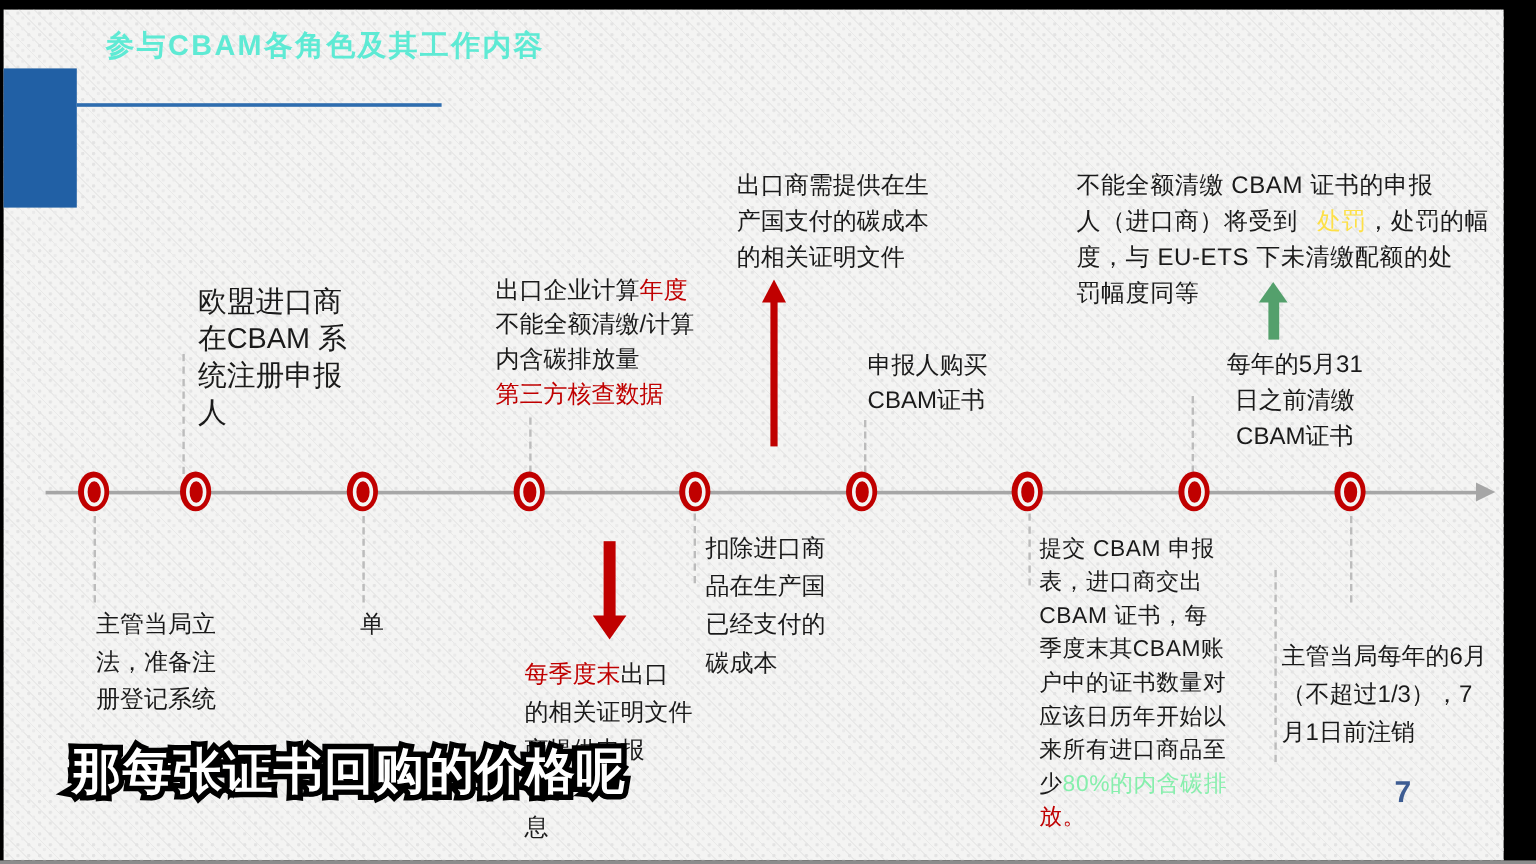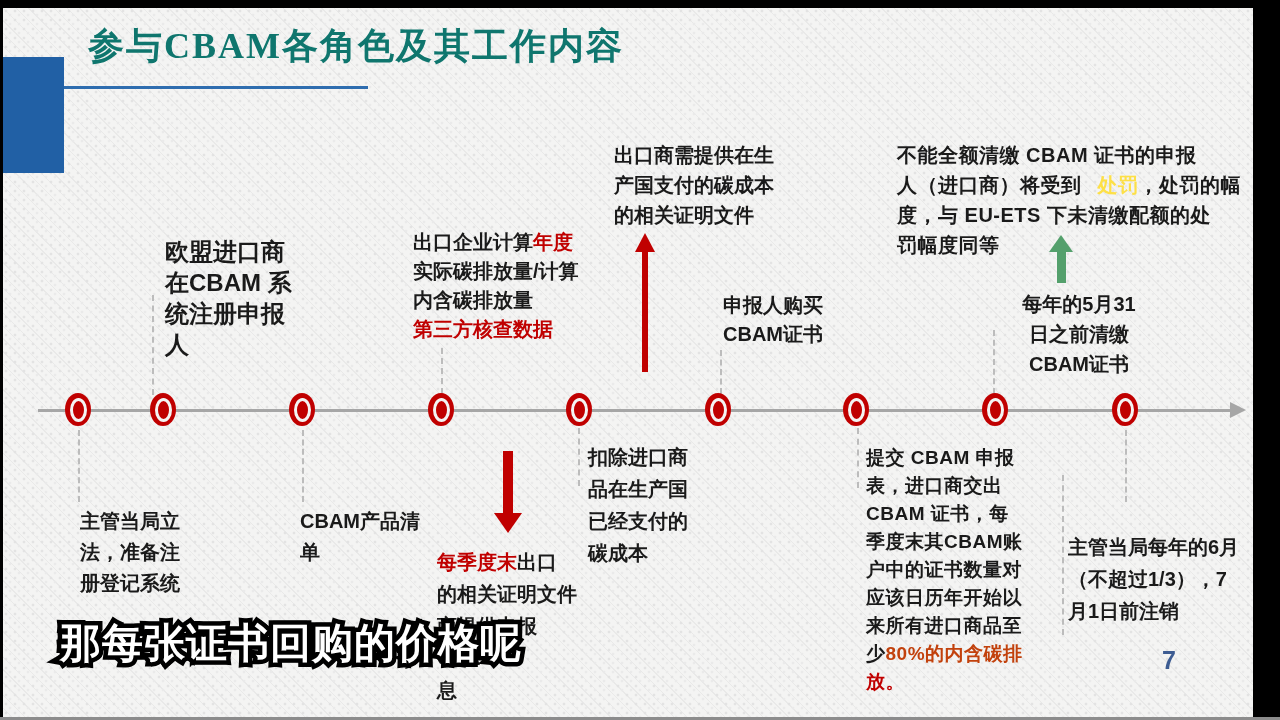--- a/index.html
+++ b/index.html
@@ -7,35 +7,35 @@
          font-family:"Liberation Sans","DejaVu Sans",sans-serif;}
   .slide{position:absolute;left:3px;top:8px;width:1250px;height:709px;
          background:
            radial-gradient(circle at 3px 3px, #e3e3e3 1.2px, transparent 1.7px),
            radial-gradient(circle at 7px 7px, #eaeaea 1.2px, transparent 1.7px),
            repeating-linear-gradient(45deg, transparent 0 6px, rgba(208,208,208,.30) 6px 7px, transparent 7px 9px),
            #f4f4f3;
          background-size:9px 9px,9px 9px,auto,auto;}
   .bottom-strip{position:absolute;left:0;bottom:0;width:1280px;height:3px;background:#8c8c8c;z-index:200;}
 
-  .page-title{position:absolute;left:88px;top:22px;font-family:Liberation Serif, serif;
-      font-size:36px;font-weight:700;letter-spacing:2px;color:#0f766e;z-index:10;white-space:pre;}
+  .page-title{position:absolute;left:88px;top:22px;font-family:Liberation Sans, sans-serif;
+      font-size:24px;font-weight:700;letter-spacing:2px;color:#5eead4;z-index:10;white-space:pre;}
   .accent-rect{position:absolute;left:3px;top:57px;width:61px;height:116px;background:#2160a5;z-index:9;}
   .title-underline{position:absolute;left:64px;top:86px;width:304px;height:3px;background:#2e6daf;z-index:10;}
 
   .tl-line{position:absolute;left:38px;top:409px;width:1196px;height:3px;background:#a6a6a6;z-index:8;}
   .tl-head{position:absolute;left:1230px;top:402px;width:0;height:0;border-left:16px solid #a6a6a6;
       border-top:8px solid transparent;border-bottom:8px solid transparent;z-index:8;}
   .node{position:absolute;top:393px;width:26px;height:33px;background:#c00000;border-radius:50%;
       z-index:12;display:flex;align-items:center;justify-content:center;}
   .node-ring{width:11px;height:18px;border:3px solid #f4f4f3;border-radius:50%;}
 
   .conn{position:absolute;width:0;border-left:2px dashed #bcbcbc;z-index:6;}
 
-  .blk{position:absolute;font-weight:700;color:#1a1a1a;z-index:15;}
+  .blk{position:absolute;font-weight:400;color:#1a1a1a;z-index:15;}
   .blk .tl{white-space:pre;}
   .n-eu{left:165px;top:236px;font-size:24px;line-height:31px;}
   .n-calc{left:413px;top:228px;font-size:20px;line-height:29px;}
   .n-proof{left:614px;top:140px;font-size:20px;line-height:30px;}
   .n-buycert{left:723px;top:291px;font-size:20px;line-height:29px;}
   .n-penalty{left:897px;top:140px;width:356px;font-size:20px;line-height:30px;letter-spacing:.5px;}
   .n-may{left:1000px;top:289px;width:158px;font-size:20px;line-height:30px;text-align:center;}
   .n-authority{left:80px;top:506px;font-size:20px;line-height:31px;}
   .n-checklist{left:300px;top:506px;font-size:20px;line-height:31px;}
   .n-quarterly{left:437px;top:546px;font-size:20px;line-height:32px;}
@@ -122,21 +122,21 @@
   <div class="head up-green-head"></div>
 
   <div class="blk n-eu">
       <div class="tl"><span>欧盟进口商</span></div>
       <div class="tl"><span>在CBAM 系</span></div>
       <div class="tl"><span>统注册申报</span></div>
       <div class="tl"><span>人</span></div>
     </div>
   <div class="blk n-calc">
       <div class="tl"><span>出口企业计算</span><span style="color: rgb(192, 0, 0);">年度</span></div>
-      <div class="tl"><span>实际碳排放量/计算</span></div>
+      <div class="tl"><span>不能全额清缴/计算</span></div>
       <div class="tl"><span>内含碳排放量</span></div>
       <div class="tl"><span style="color: rgb(192, 0, 0);">第三方核查数据</span></div>
     </div>
   <div class="blk n-proof">
       <div class="tl"><span>出口商需提供在生</span></div>
       <div class="tl"><span>产国支付的碳成本</span></div>
       <div class="tl"><span>的相关证明文件</span></div>
     </div>
   <div class="blk n-buycert">
       <div class="tl"><span>申报人购买</span></div>
@@ -152,21 +152,20 @@
       <div class="tl"><span>每年的5月31</span></div>
       <div class="tl"><span>日之前清缴</span></div>
       <div class="tl"><span>CBAM证书</span></div>
     </div>
   <div class="blk n-authority">
       <div class="tl"><span>主管当局立</span></div>
       <div class="tl"><span>法，准备注</span></div>
       <div class="tl"><span>册登记系统</span></div>
     </div>
   <div class="blk n-checklist">
-      <div class="tl"><span>CBAM产品清</span></div>
       <div class="tl"><span>单</span></div>
     </div>
   <div class="blk n-quarterly">
       <div class="tl"><span style="color: rgb(192, 0, 0);">每季度末</span><span>出口</span></div>
       <div class="tl"><span>的相关证明文件</span></div>
       <div class="tl"><span>商提供申报</span></div>
       <div class="tl"><span>CBA</span></div>
       <div class="tl"><span>息</span></div>
     </div>
   <div class="blk n-deduct">
@@ -176,21 +175,21 @@
       <div class="tl"><span>碳成本</span></div>
     </div>
   <div class="blk n-submit">
       <div class="tl"><span>提交 CBAM 申报</span></div>
       <div class="tl"><span>表，进口商交出</span></div>
       <div class="tl"><span>CBAM 证书，每</span></div>
       <div class="tl"><span>季度末其CBAM账</span></div>
       <div class="tl"><span>户中的证书数量对</span></div>
       <div class="tl"><span>应该日历年开始以</span></div>
       <div class="tl"><span>来所有进口商品至</span></div>
-      <div class="tl"><span>少</span><span style="color: #c2410c;">80%的内含碳排</span></div>
+      <div class="tl"><span>少</span><span style="color: #86efac;">80%的内含碳排</span></div>
       <div class="tl"><span style="color: rgb(192, 0, 0);">放。</span></div>
     </div>
   <div class="blk n-buyback">
       <div class="tl"><span>主管当局每年的6月</span></div>
       <div class="tl"><span>（不超过1/3），7</span></div>
       <div class="tl"><span>月1日前注销</span></div>
     </div>
 
   <div class="caption-wrap">
     <span class="cap-stroke">那每张证书回购的价格呢</span>

